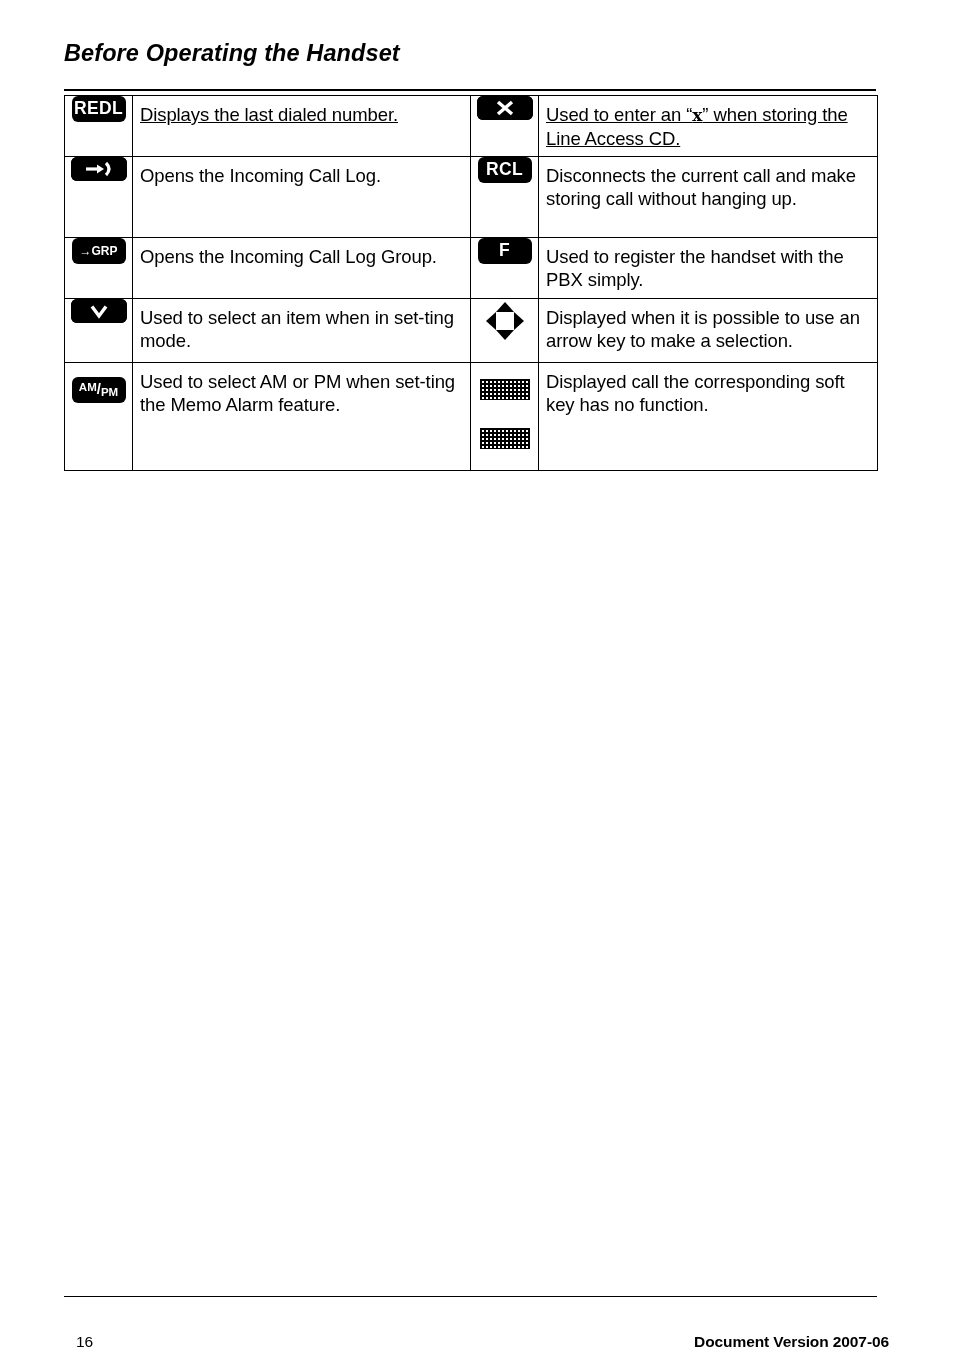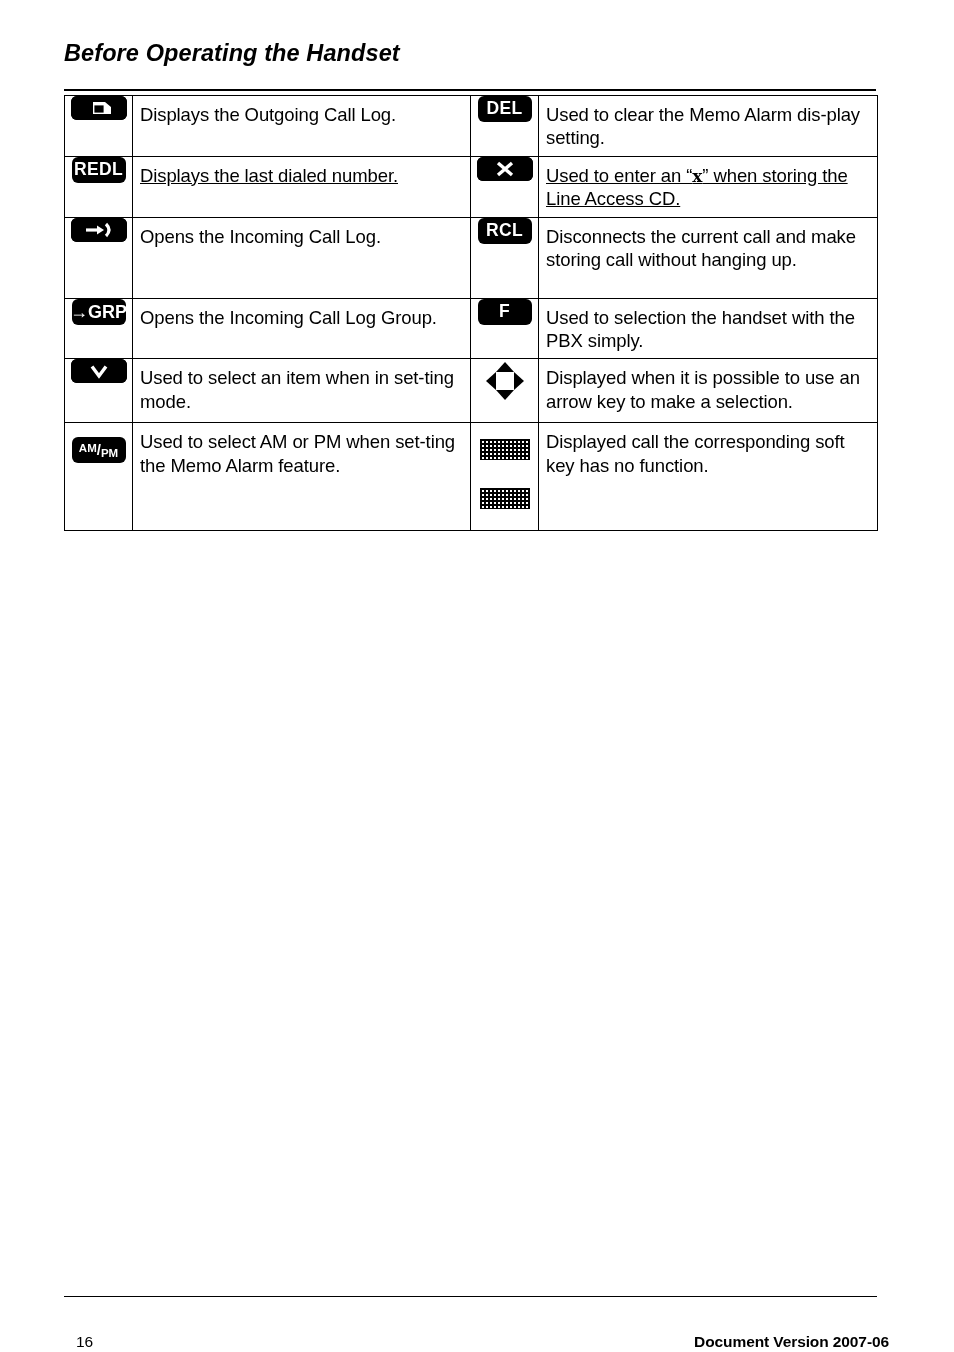--- a/index.html
+++ b/index.html
@@ -92,21 +92,21 @@
     width: 54px;
     height: 26px;
     font-size: 17.5px;
     letter-spacing: 0.4px;
     display: inline-flex;
     align-items: center;
     justify-content: center;
     font-family: "Liberation Sans", sans-serif;
   }
   .key-grp {
-    font-size: 18px;
+    font-size: 12px;
     letter-spacing: 0px;
   }
   .key-ampm {
     font-size: 11px;
     letter-spacing: 0px;
   }
   .ampm-inner {
     display: inline-block;
     line-height: 1;
     white-space: nowrap;
@@ -173,41 +173,20 @@
 
 <table class="key-table">
   <colgroup>
     <col class="col-icon">
       <col class="col-desc">
       <col class="col-icon2">
       <col class="col-desc2">
   </colgroup>
   <tbody>
 
-  <tr style="height: 57px;">
-    <td class="icon-cell">
-      <span class="key svg-key">
-        <svg width="56" height="24" viewBox="0 0 56 24">
-          <rect x="0" y="0" width="56" height="24" rx="6" fill="#000"></rect>
-          <path d="M22 6 h12 l6 5 v7 h-6 v-7 h-12 z" fill="#fff"></path>
-          <rect x="22" y="8" width="12" height="10" fill="#fff"></rect>
-          <rect x="23.4" y="9.4" width="9.2" height="7.2" fill="#000"></rect>
-        </svg>
-      </span>
-    </td>
-    <td>
-      <div class="desc">Displays the Outgoing Call Log.</div>
-    </td>
-    <td class="icon-cell">
-      <span class="key key-text">DEL</span>
-    </td>
-    <td>
-      <div class="desc">Used to clear the Memo Alarm dis-play setting.</div>
-    </td>
-  </tr>
 
   <tr style="height: 57px; text-decoration: underline;">
     <td class="icon-cell">
       <span class="key key-text">REDL</span>
     </td>
     <td>
       <div class="desc">Displays the last dialed number.</div>
     </td>
     <td class="icon-cell">
       <span class="key svg-key">
@@ -248,21 +227,21 @@
     <td class="icon-cell">
       <span class="key key-text key-grp">→GRP</span>
     </td>
     <td>
       <div class="desc">Opens the Incoming Call Log Group.</div>
     </td>
     <td class="icon-cell">
       <span class="key key-text">F</span>
     </td>
     <td>
-      <div class="desc">Used to selection the handset with the PBX simply.</div>
+      <div class="desc">Used to register the handset with the PBX simply.</div>
     </td>
   </tr>
 
   <tr style="height: 64px;">
     <td class="icon-cell">
       <span class="key svg-key">
         <svg width="56" height="24" viewBox="0 0 56 24">
           <rect x="0" y="0" width="56" height="24" rx="6" fill="#000"></rect>
           <path d="M21 7.5 L28 17 L35 7.5" stroke="#fff" stroke-width="3.4" fill="none" stroke-linecap="butt"></path>
         </svg>

